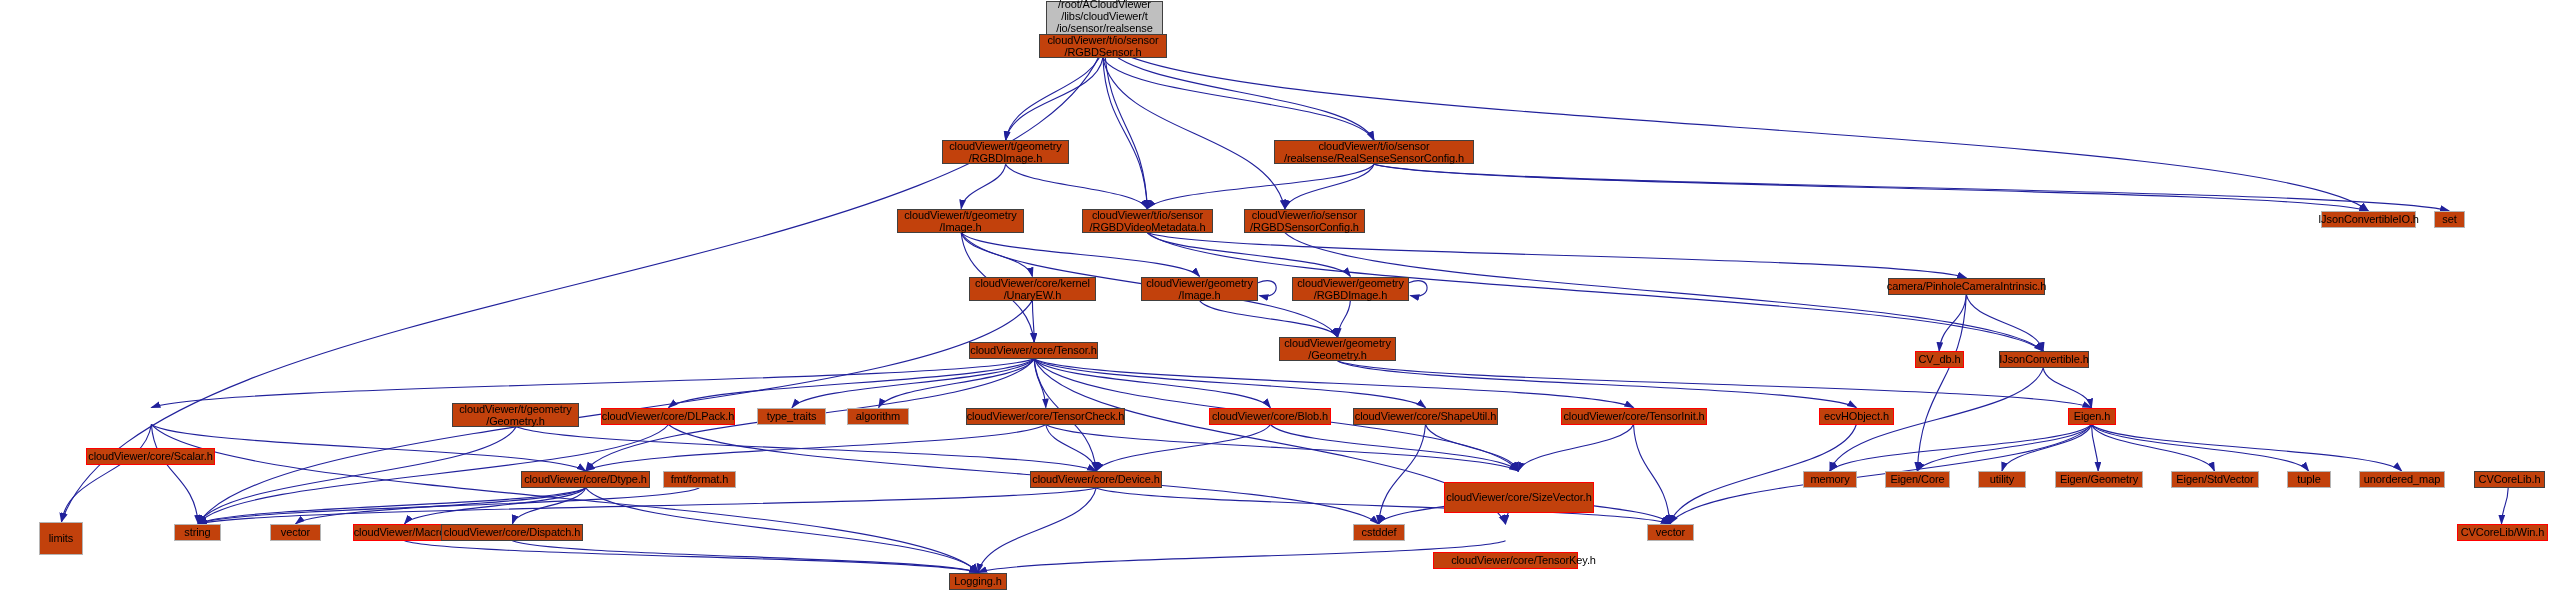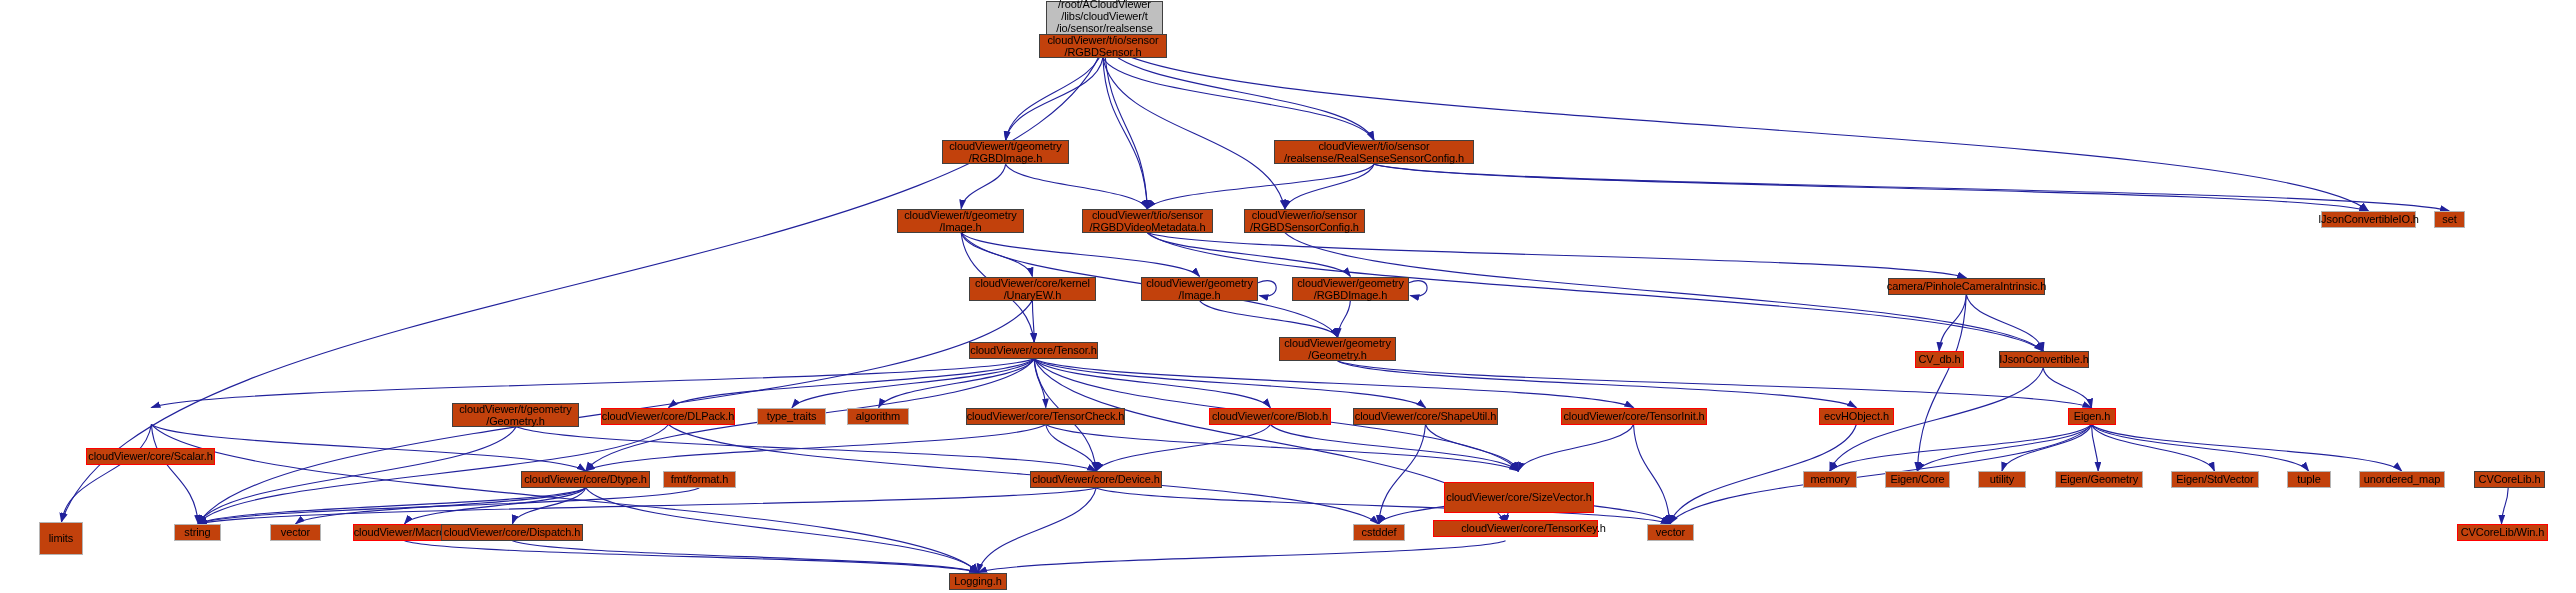--- a/index.html
+++ b/index.html
@@ -214,19 +214,19 @@
       <div class="node sys" style="left: 2171px; top: 471px; width: 88px; height: 17px;"><span class="lbl">Eigen/StdVector</span></div>
       <div class="node sys" style="left: 2287px; top: 471px; width: 44px; height: 17px;"><span class="lbl">tuple</span></div>
       <div class="node sys" style="left: 2359px; top: 471px; width: 86px; height: 17px;"><span class="lbl">unordered_map</span></div>
       <div class="node hdr" style="left: 2474px; top: 471px; width: 71px; height: 17px;"><span class="lbl">CVCoreLib.h</span></div>
       <div class="node sys" style="left: 39px; top: 522px; width: 44px; height: 33px;"><span class="lbl">limits</span></div>
       <div class="node sys" style="left: 174px; top: 524px; width: 47px; height: 17px;"><span class="lbl">string</span></div>
       <div class="node sys" style="left: 270px; top: 524px; width: 51px; height: 17px;"><span class="lbl">vector</span></div>
       <div class="node red" style="left: 353px; top: 524px; width: 102px; height: 17px;"><span class="lbl">cloudViewer/Macro.h</span></div>
       <div class="node hdr" style="left: 441px; top: 524px; width: 142px; height: 17px;"><span class="lbl">cloudViewer/core/Dispatch.h</span></div>
       <div class="node sys" style="left: 1353px; top: 524px; width: 52px; height: 17px;"><span class="lbl">cstddef</span></div>
-      <div class="node red" style="left: 1433px; top: 520px; width: 165px; height: 17px; padding-left: 36px;"><span class="lbl">cloudViewer/core/TensorKey.h</span></div>
+      <div class="node red" style="left: 1433px; top: 552px; width: 145px; height: 17px; padding-left: 36px;"><span class="lbl">cloudViewer/core/TensorKey.h</span></div>
       <div class="node sys" style="left: 1647px; top: 524px; width: 47px; height: 17px;"><span class="lbl">vector</span></div>
       <div class="node red" style="left: 2457px; top: 524px; width: 91px; height: 17px;"><span class="lbl">CVCoreLib/Win.h</span></div>
       <div class="node hdr" style="left: 949px; top: 573px; width: 58px; height: 17px;"><span class="lbl">Logging.h</span></div>
     </div>
 </div>
 
 
 </body></html>

